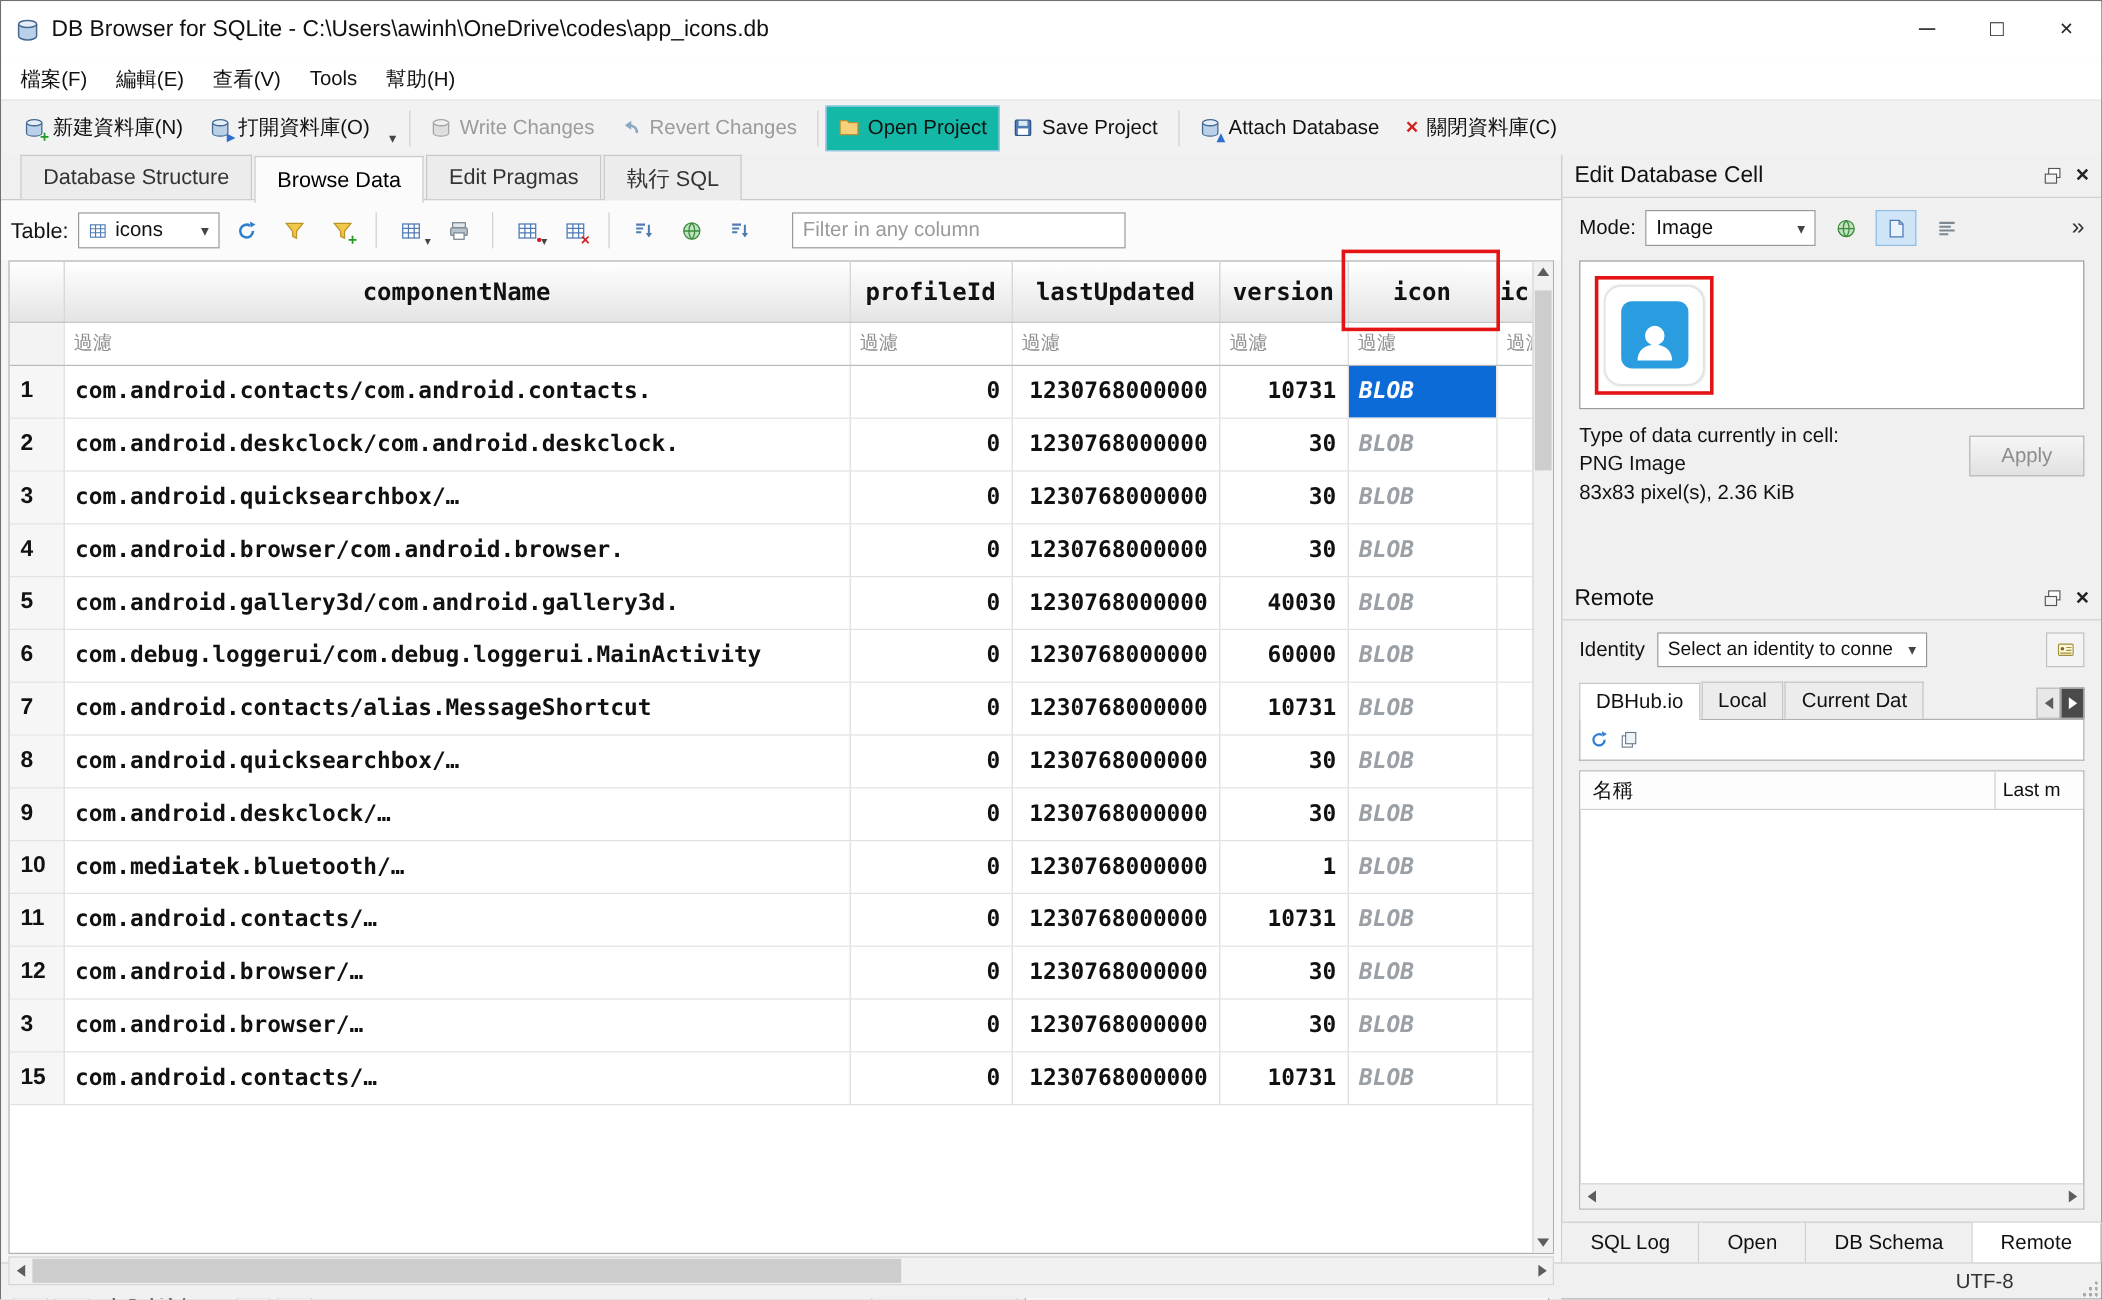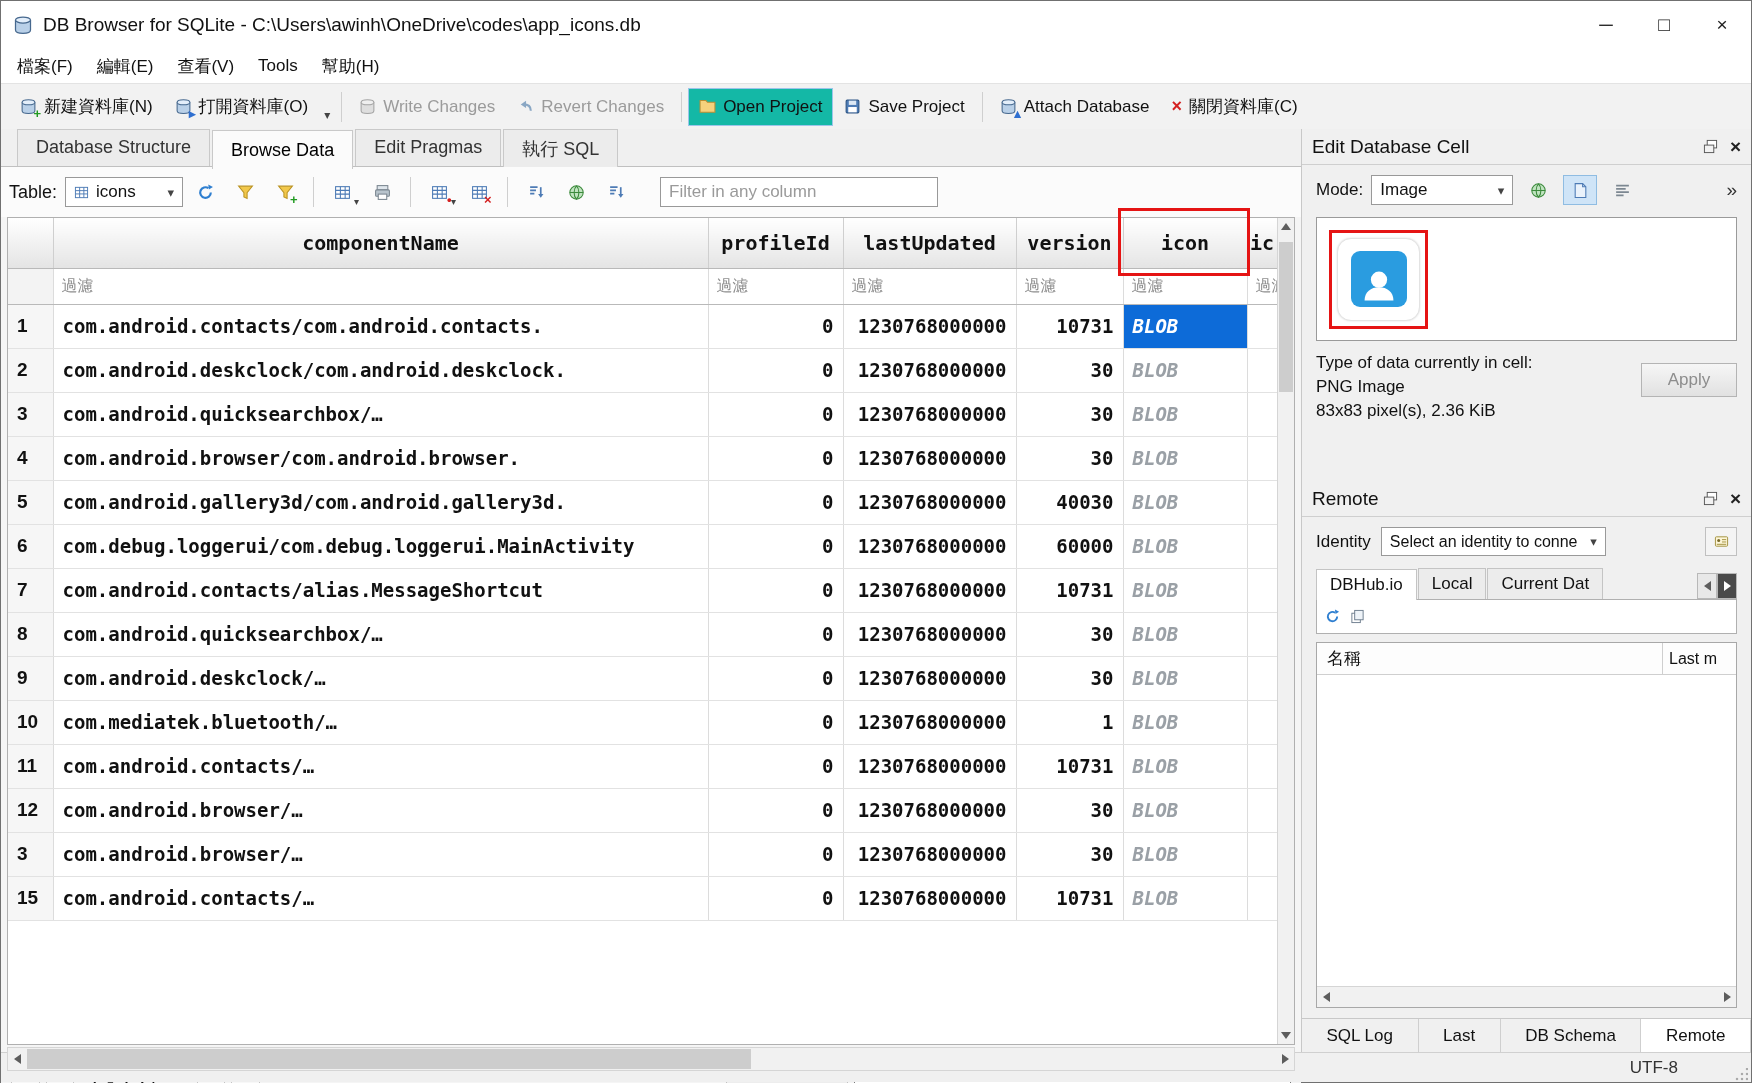--- a/index.html
+++ b/index.html
@@ -739,21 +739,21 @@
               <div class="scroll-btn">
                   <span class="tri-right"></span>
                 </div>
             </div>
           </div>
         </div>
       </div>
 
       <div class="dock-tabs">
         <div class="dock-tab">SQL Log</div>
-        <div class="dock-tab">Last</div>
+        <div class="dock-tab">Open</div>
         <div class="dock-tab">DB Schema</div>
         <div class="dock-tab active">Remote</div>
       </div>
     </div>
   </div>
 
   <div class="statusbar">
     <span class="encoding">UTF-8</span>
     <div class="grip"></div>
   </div>

